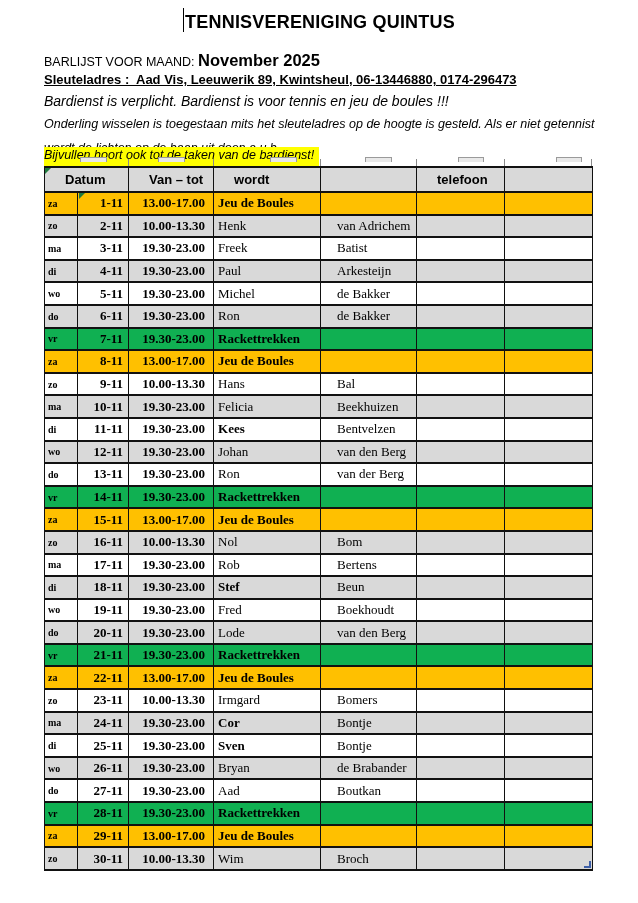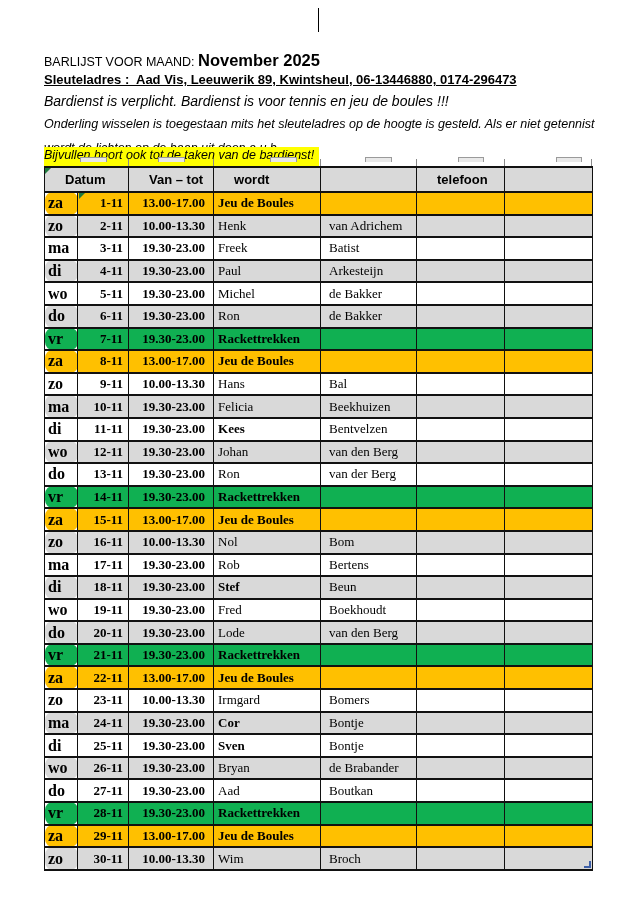--- a/index.html
+++ b/index.html
@@ -46,44 +46,44 @@
     border:1px solid var(--grid);
     border-top-width:2px; border-bottom-width:2px;
     overflow:hidden; white-space:nowrap; vertical-align:middle;
     height:22.6px; padding:0;
   }
   .sched thead th{
     height:25px; background:var(--gray);
     font-family:"Liberation Sans", sans-serif; font-size:13px; font-weight:600;
     text-align:left; padding-left:20px;
   }
-  td.day  { font-weight:bold; font-size:16px; padding-left:3px;border-radius:8px; }
+  td.day  { font-weight:bold; font-size:10px; padding-left:3px; }
   td.date { font-weight:bold; text-align:right; padding-right:5px; }
   td.time { font-weight:bold; text-align:right; padding-right:8px; }
   td.first{ padding-left:4px;margin-top:19px; }
   td.first.b{ font-weight:bold; }
-  td.last { padding-left:8px; }
+  td.last { padding-left:16px; }
 
   tr.v-gold  td{ background:var(--gold); }
   tr.v-green td{ background:var(--green); }
   tr.v-gray  td{ background:var(--gray); }
   tr.v-white td{ background:#ffffff; }
 
   
   .err-tri{ position:absolute; width:0; height:0;
             border-top:6px solid #1f7a3d; border-right:6px solid transparent; }
   .tri-header{ left:45px; top:168px; }
   .tri-date1 { left:79px; top:193px; }
   .resize-handle{ position:absolute; left:584px; top:861px; width:7px; height:7px;
                   border-right:2px solid #3d5fa8; border-bottom:2px solid #3d5fa8; }
 </style>
 </head>
 <body>
 
-<div class="title-row"><span class="caret"></span></div>
+<div class="title-row"><span class="caret"></span><span>TENNISVERENIGING QUINTUS</span></div>
 
 <div class="line l-barlijst"><span>BARLIJST VOOR MAAND: </span><b>November 2025</b></div>
 
 <div class="line l-sleutel">Sleuteladres :  Aad Vis, Leeuwerik 89, Kwintsheul, 06-13446880, 0174-296473</div>
 
 <div class="line l-note1">Bardienst is verplicht. Bardienst is voor tennis en jeu de boules !!!</div>
 
 <div class="line l-note2">Onderling wisselen is toegestaan mits het sleuteladres op de hoogte is gesteld. Als er niet getennist wordt de lichten op de baan uit doen a.u.b.</div>
 
 <div class="line l-note3">Bijvullen hoort ook tot de taken van de bardienst!</div>

